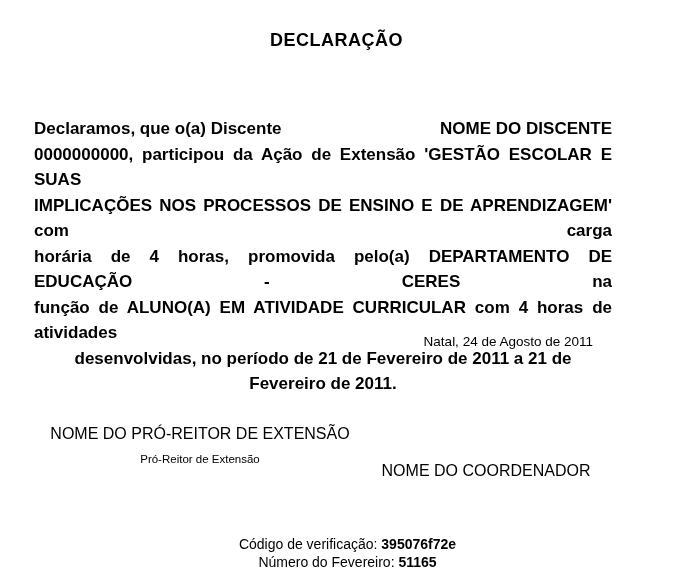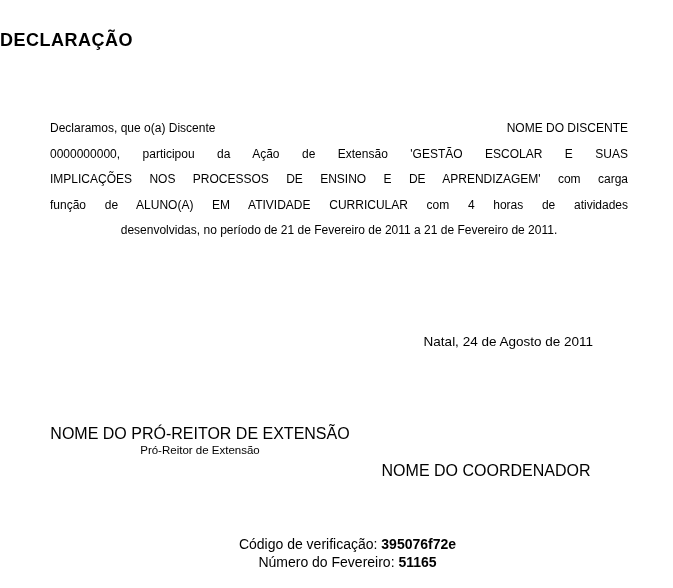--- a/index.html
+++ b/index.html
@@ -15,33 +15,33 @@
       color: #000000;
       font-family: "Liberation Sans", sans-serif;
       overflow: hidden;
     }
     .title {
       position: absolute;
       top: 29px;
       left: 0;
       width: 100%;
       margin: 0;
-      text-align: left;
+      text-align: center;
       font-size: 18px;
       line-height: 22px;
       font-weight: bold;
       letter-spacing: 0.5px;
     }
     .body-text {
       position: absolute;
-      left: 50px;
+      left: 34px;
       top: 116px;
       width: 578px;
-      font-size: 12px;
-      font-weight: normal;
+      font-size: 17px;
+      font-weight: bold;
       line-height: 25.5px;
     }
     .line-first {
       display: flex;
       justify-content: space-between;
       white-space: nowrap;
     }
     .jline {
       text-align: justify;
       text-align-last: justify;
@@ -64,21 +64,21 @@
     .sig-left  { left: 20px;  top: 424px; width: 360px; }
     .sig-right { left: 345px; top: 461px; width: 282px; }
     .sig-name {
       font-size: 16px;
       line-height: 19px;
       font-weight: normal;
     }
     .sig-role {
       font-size: 11.5px;
       line-height: 14px;
-      margin-top: 0;
+      margin-top: 9px;
       font-weight: normal;
     }
     .footer {
       position: absolute;
       top: 536px;
       left: 0;
       width: 100%;
       text-align: center;
       font-size: 14px;
       line-height: 17.5px;
@@ -94,20 +94,21 @@
 
   <h1 class="title">DECLARAÇÃO</h1>
 
   <div class="body-text">
     <div class="line-first">
       <span>Declaramos, que o(a) Discente</span>
       <span>NOME DO DISCENTE</span>
     </div>
     <div class="jline">0000000000, participou da Ação de Extensão 'GESTÃO ESCOLAR E SUAS</div>
     <div class="jline">IMPLICAÇÕES NOS PROCESSOS DE ENSINO E DE APRENDIZAGEM' com carga</div>
+    <div class="jline">horária de 4 horas, promovida pelo(a) DEPARTAMENTO DE EDUCAÇÃO - CERES na</div>
     <div class="jline">função de ALUNO(A) EM ATIVIDADE CURRICULAR com 4 horas de atividades</div>
     <div class="line-last">desenvolvidas, no período de 21 de Fevereiro de 2011 a 21 de Fevereiro de 2011.</div>
   </div>
 
   <div class="date-line">Natal, 24 de Agosto de 2011</div>
 
   <div class="sig sig-left">
     <div class="sig-name">NOME DO PRÓ-REITOR DE EXTENSÃO</div>
     <div class="sig-role">Pró-Reitor de Extensão</div>
   </div>

